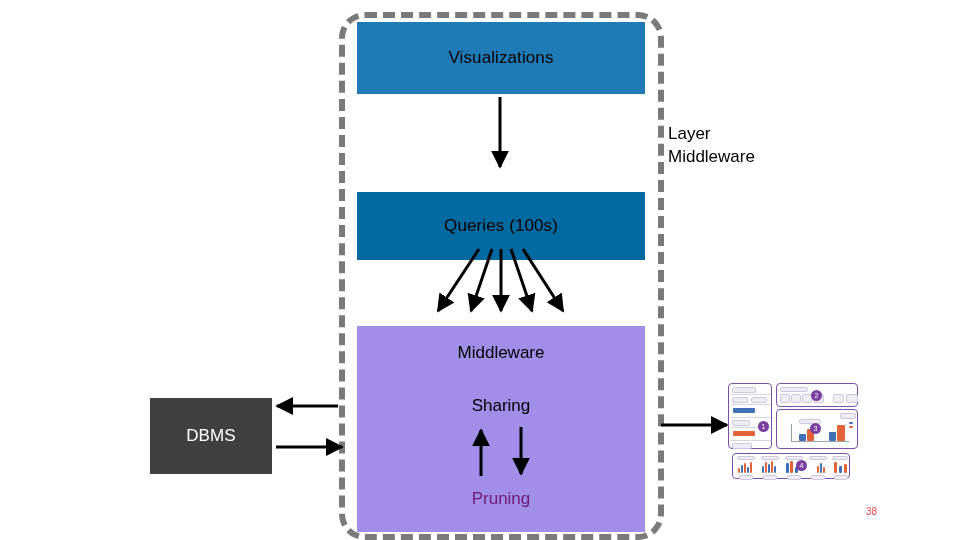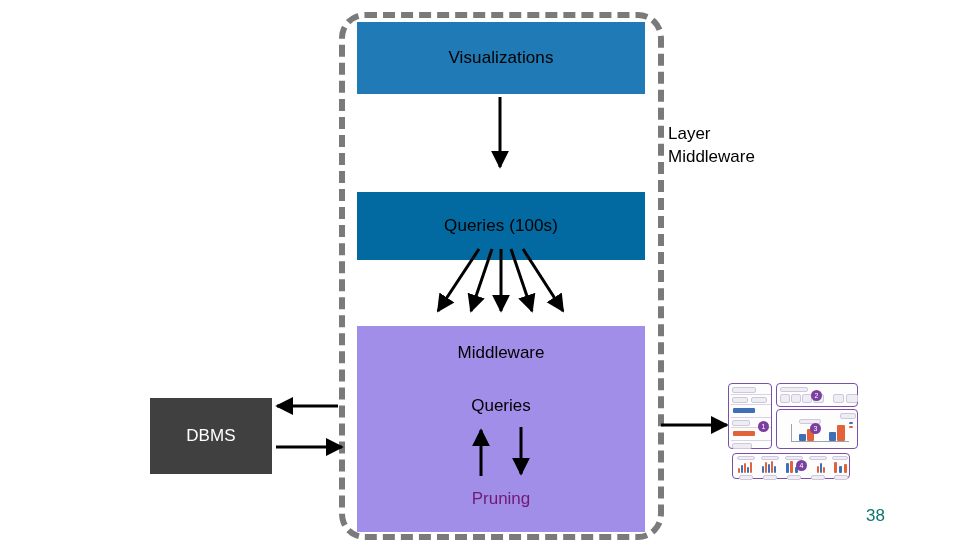--- a/index.html
+++ b/index.html
@@ -130,22 +130,22 @@
     font-size: 17px;
     line-height: 23px;
     color: #000000;
   }
 
   
   .page-number {
     position: absolute;
     left: 866px;
     top: 506px;
-    font-size: 17px;
-    color: #0f766e;
+    font-size: 10px;
+    color: #ef4444;
   }
 
   
   .arrows {
     position: absolute;
     left: 0; top: 0;
     width: 960px;
     height: 540px;
     pointer-events: none;
   }
@@ -210,21 +210,21 @@
   <div class="layer-box box-visualizations">
     <span class="layer-label">Visualizations</span>
   </div>
 
   <div class="layer-box box-queries">
     <span class="layer-label">Queries (100s)</span>
   </div>
 
   <div class="layer-box box-optimizer"></div>
   <div class="optimizer-title">Middleware</div>
-  <div class="optimizer-sharing">Queries</div>
+  <div class="optimizer-sharing">Sharing</div>
   <div class="optimizer-pruning">Pruning</div>
 
   <div class="layer-box box-dbms">
     <span class="layer-label on-dark">DBMS</span>
   </div>
 
   <div class="middleware-caption">
     <div>Layer</div>
     <div>Middleware</div>
   </div>

